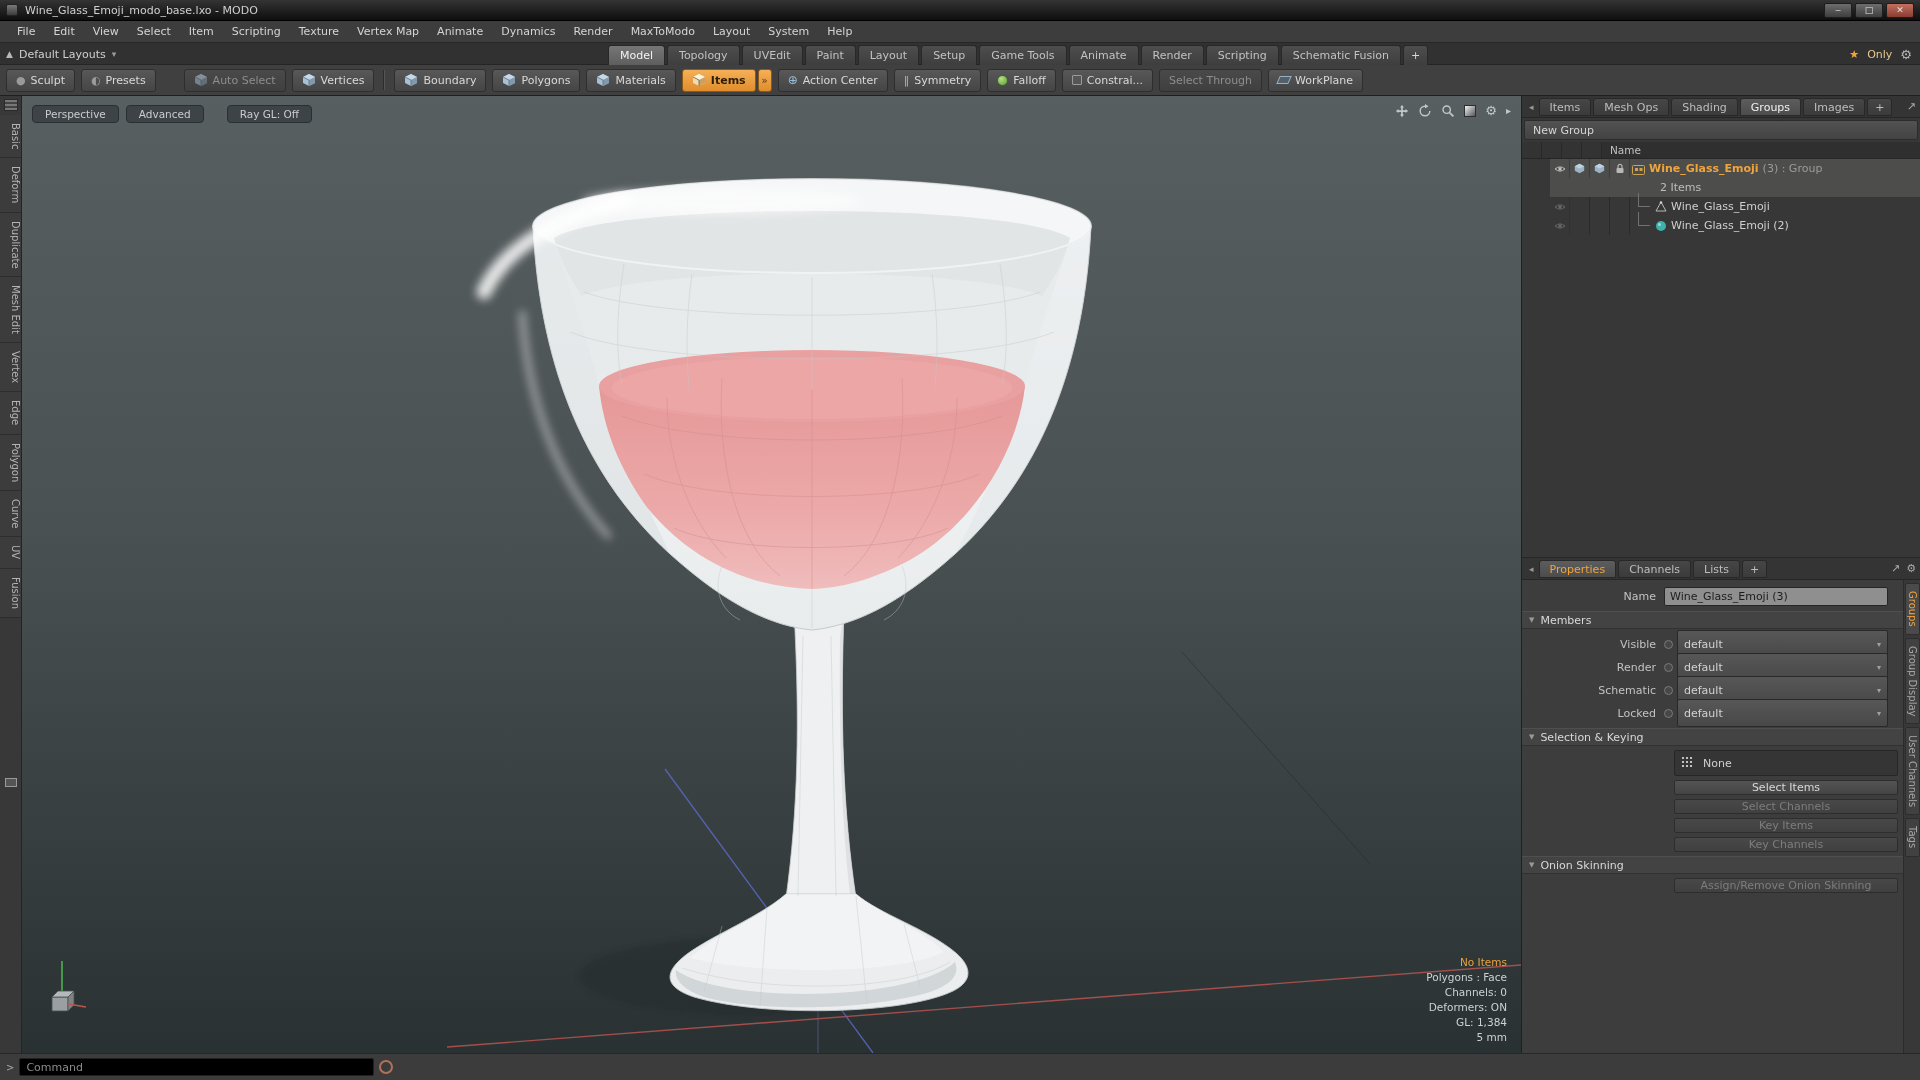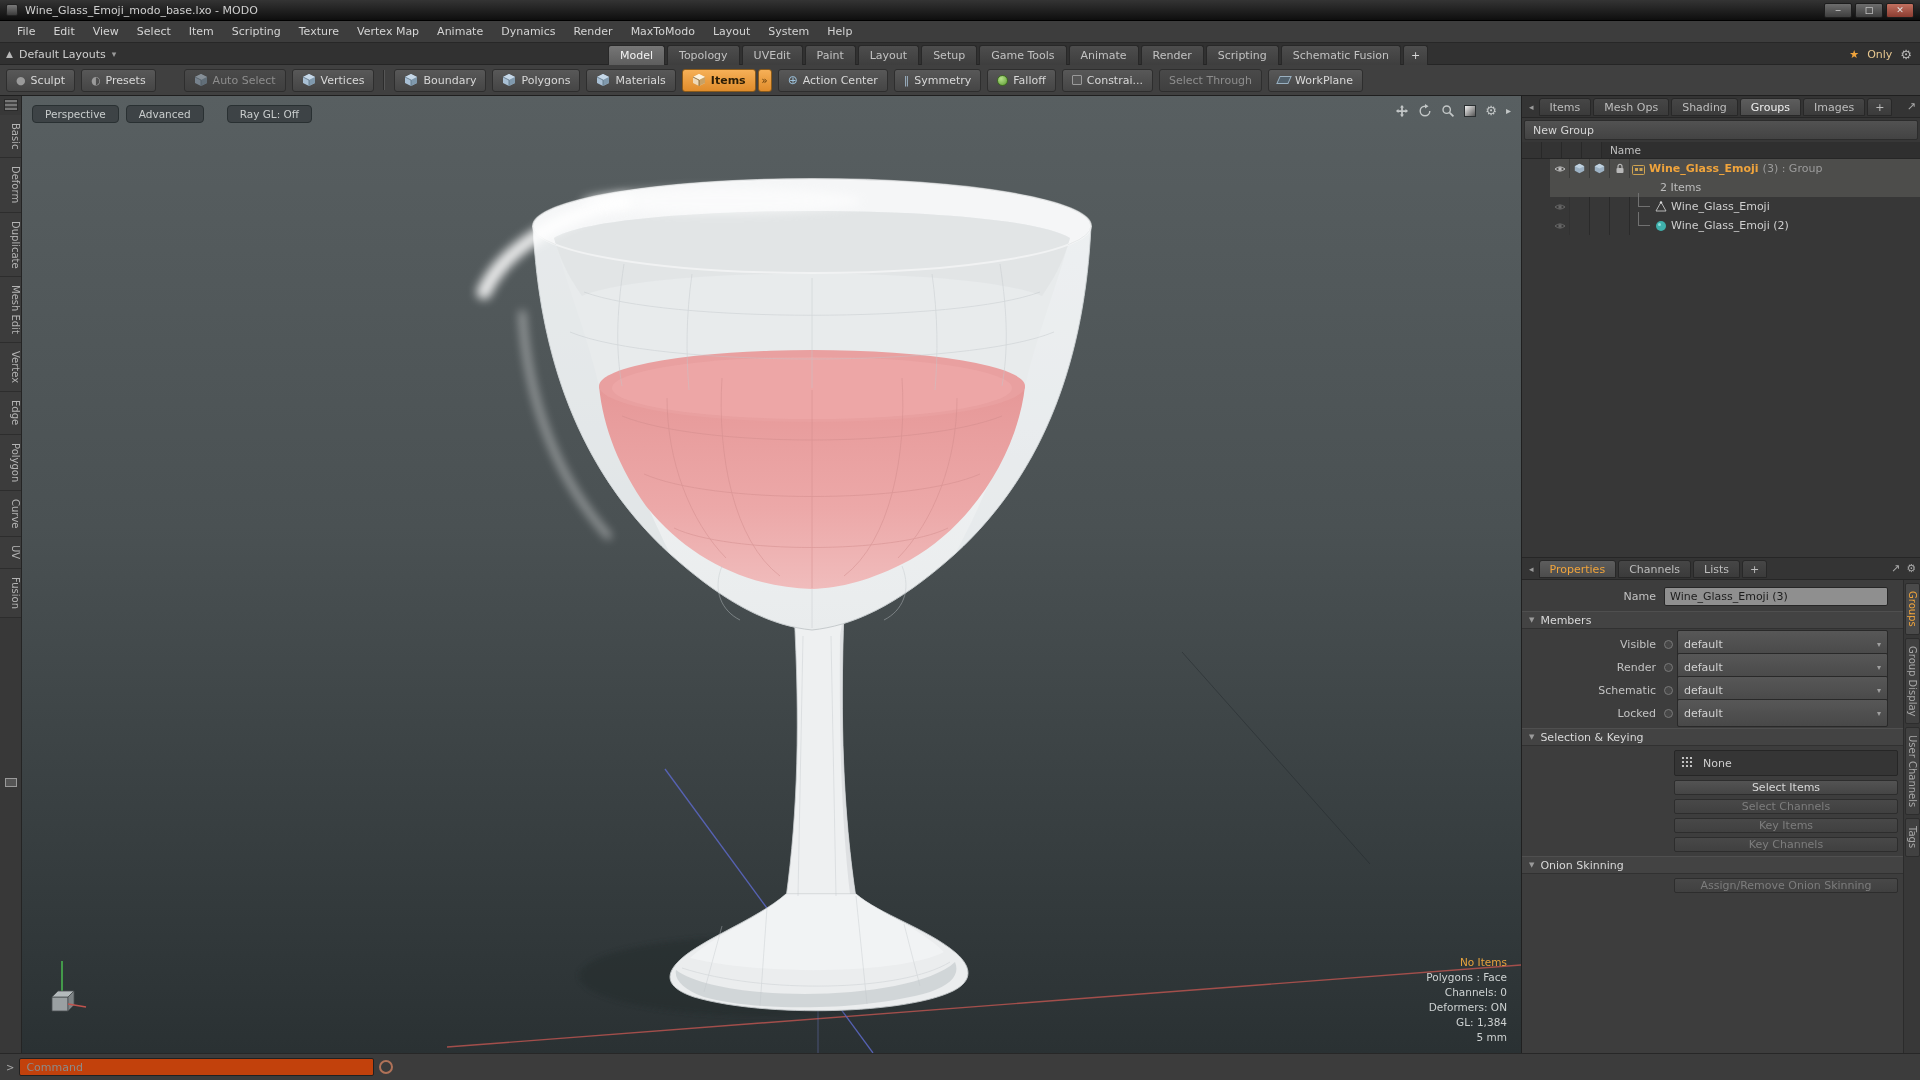--- a/index.html
+++ b/index.html
@@ -134,21 +134,21 @@
     align-items:center;padding-top:3px;gap:3px;flex:0 0 auto;}
   .side-tab{writing-mode:vertical-rl;font-size:10px;color:#a8a8a8;background:#414141;border:1px solid #2d2d2d;
     border-radius:2px;padding:7px 1px;}
   .side-tab.active{color:#f0a43c;background:#4a4a4a;}
 
   
   .statusbar{height:27px;background:#3c3c3c;border-top:1px solid #272727;display:flex;align-items:center;flex:0 0 auto;}
   .pos-text{padding-left:30px;color:#cbcbcb;white-space:pre;flex:1;}
   .status-right{width:399px;display:flex;align-items:center;gap:5px;padding:0 6px;flex:0 0 auto;}
   .prompt{color:#a8a8a8;font-size:10px;}
-  .cmd-input{flex:1;height:18px;background:#c2410c;border:1px solid #212121;border-radius:2px;color:#cfcfcf;
+  .cmd-input{flex:1;height:18px;background:#000000;border:1px solid #212121;border-radius:2px;color:#cfcfcf;
     padding:0 6px;font-family:inherit;font-size:11px;}
   .cmd-input::placeholder{color:#8b8b8b;}
   .cmd-circle{width:14px;height:14px;border-radius:50%;border:2px solid #b07258;background:#3a3a3a;flex:0 0 auto;}
 </style>
 </head>
 <body>
 
 <div id="app">
 
   <div class="titlebar">

